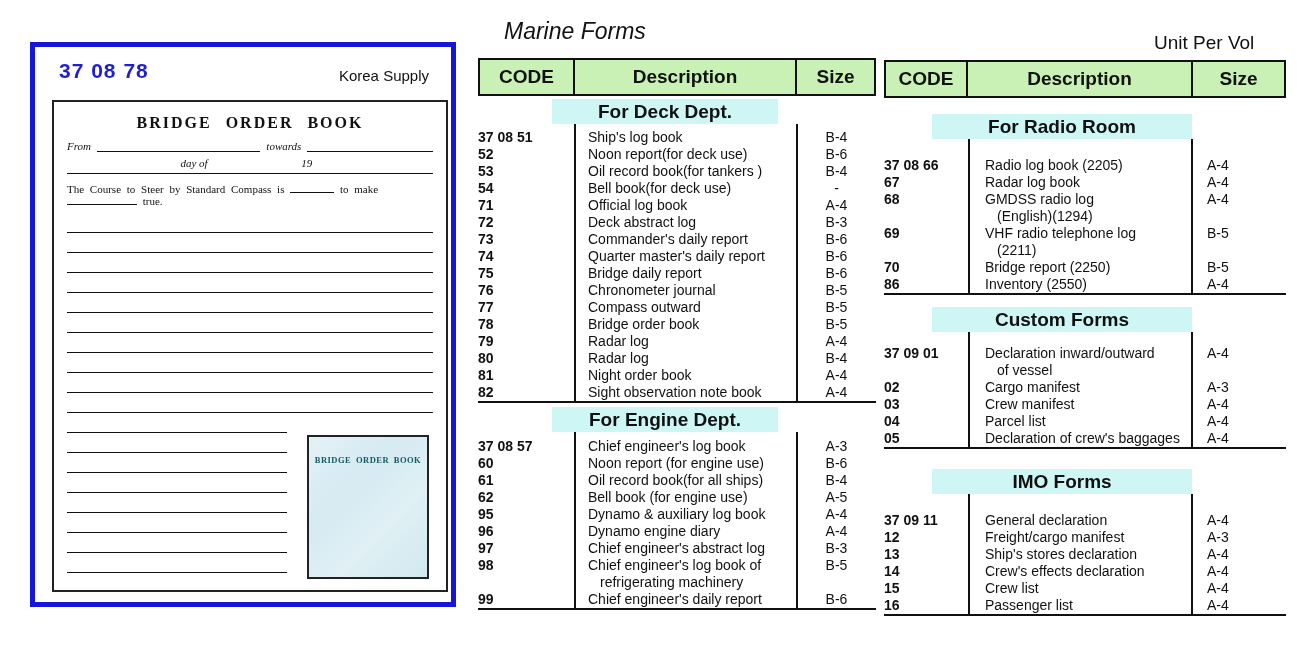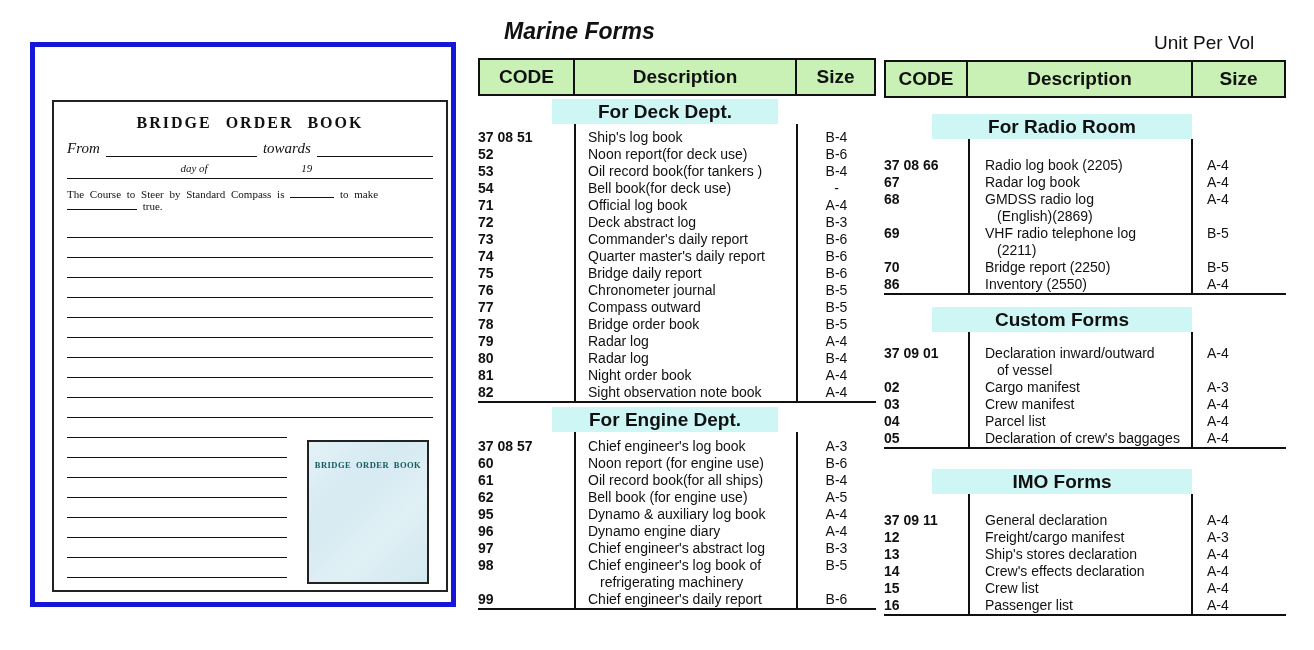--- a/index.html
+++ b/index.html
@@ -32,21 +32,21 @@
     padding:0 13px;
     font-family:"Liberation Serif", serif;
   }
   .form-title {
     margin-top:12px; text-align:center;
     font-size:16px; font-weight:bold;
     letter-spacing:2px; word-spacing:8px;
   }
   .from-row {
     display:flex; align-items:flex-end; gap:6px;
-    margin-top:8px; font-size:15px; font-style:italic;
+    margin-top:8px; font-size:11px; font-style:italic;
   }
   .u-long { flex:1.3; border-bottom:1px solid #111; height:12px; }
   .u-short { flex:1; border-bottom:1px solid #111; height:12px; }
   .dayof-row { position:relative; height:22px; border-bottom:1px solid #111;
     font-size:11px; font-style:italic; }
   .dayof-row .dayof { position:absolute; left:31%; top:5px; }
   .dayof-row .year  { position:absolute; left:64%; top:5px; }
   .course-row { margin-top:9px; font-size:11px; word-spacing:3px; }
   .useg { display:inline-block; border-bottom:1px solid #111; height:10px; }
   .useg-a { width:44px; } .useg-b { width:70px; }
@@ -60,21 +60,21 @@
     background:linear-gradient(135deg,#e3f2f7 0%,#d6eaf2 35%,#e0f0f5 65%,#d2e8f0 100%);
   }
   .thumb-title {
     margin-top:18px; text-align:center;
     font-size:8.5px; font-weight:bold; color:#145a60;
     letter-spacing:.5px; word-spacing:2px;
   }
 
   
   .main-title { position:absolute; left:504px; top:18px;
-    font-size:23px; font-weight:bold; font-style:italic; }
+    font-size:23px; font-weight:normal; font-style:italic; }
   .unit-note { position:absolute; left:1154px; top:32px; font-size:19px; }
 
   
   .tbl { position:absolute; }
   .tbl-left  { left:478px; top:58px; width:398px; }
   .tbl-right { left:884px; top:60px; width:402px; }
 
   .thead {
     display:flex; align-items:center;
     height:38px; border:2px solid #111; background:#c9f1b6;
@@ -122,20 +122,24 @@
   .c-size { }
   .tbl-left  .c-size { width:79px; text-align:center; }
   .tbl-right .c-size { width:95px; text-align:left; padding-left:16px; }
   .dline { display:block; }
   .dline.cont { padding-left:12px; }
 </style>
 </head>
 <body>
 
 <div class="card">
+  <div class="card-head">
+    <span class="card-code">37 08 78</span>
+    <span class="card-supplier">Korea Supply</span>
+  </div>
 
   <div class="form-box">
     <div class="form-title">BRIDGE ORDER BOOK</div>
 
     <div class="from-row">
       <span>From</span>
       <span class="u-long"></span>
       <span>towards</span>
       <span class="u-short"></span>
     </div>
@@ -397,21 +401,21 @@
           <span class="c-code">67</span>
           <span class="c-desc">
             <span class="dline">Radar log book</span>
           </span>
           <span class="c-size">A-4</span>
         </div>
         <div class="trow">
           <span class="c-code">68</span>
           <span class="c-desc">
             <span class="dline">GMDSS radio log</span>
-            <span class="dline cont">(English)(2869)</span>
+            <span class="dline cont">(English)(1294)</span>
           </span>
           <span class="c-size">A-4</span>
         </div>
         <div class="trow">
           <span class="c-code">69</span>
           <span class="c-desc">
             <span class="dline">VHF radio telephone log</span>
             <span class="dline cont">(2211)</span>
           </span>
           <span class="c-size">B-5</span>

